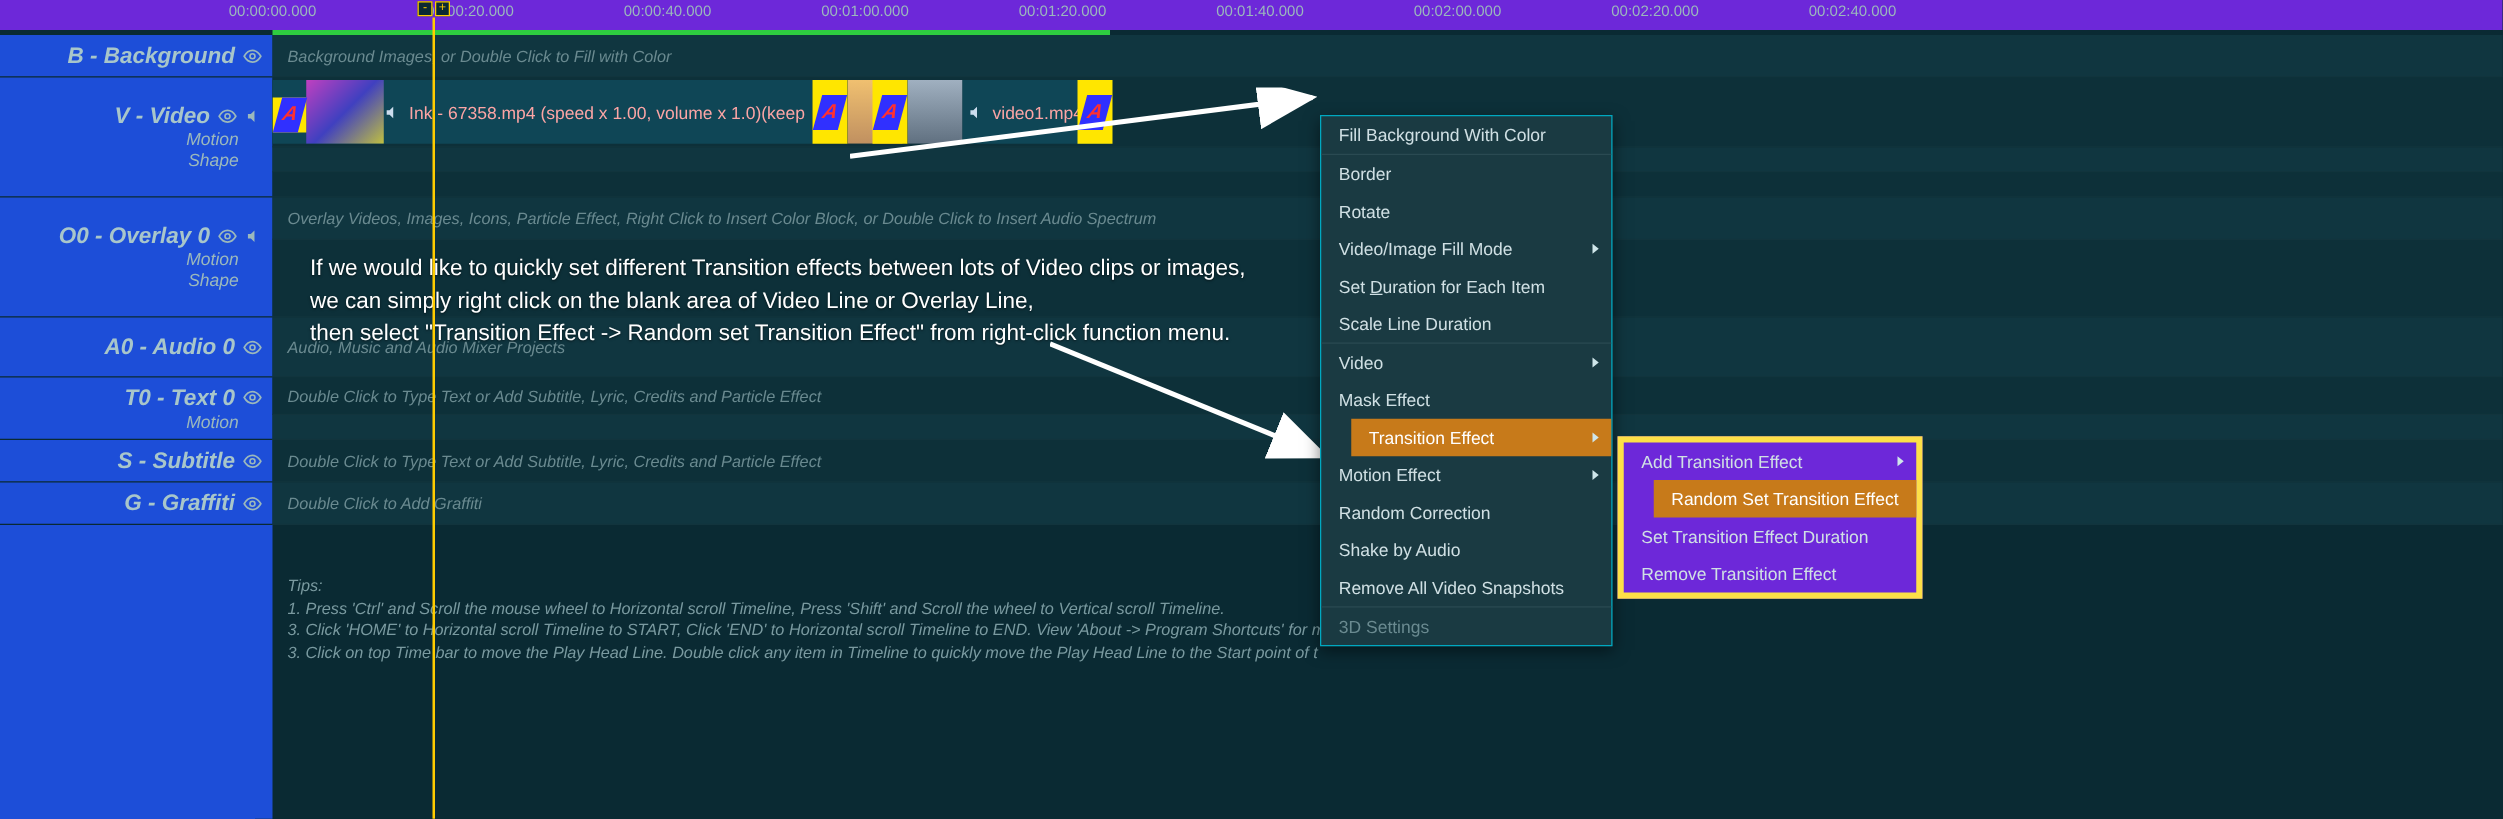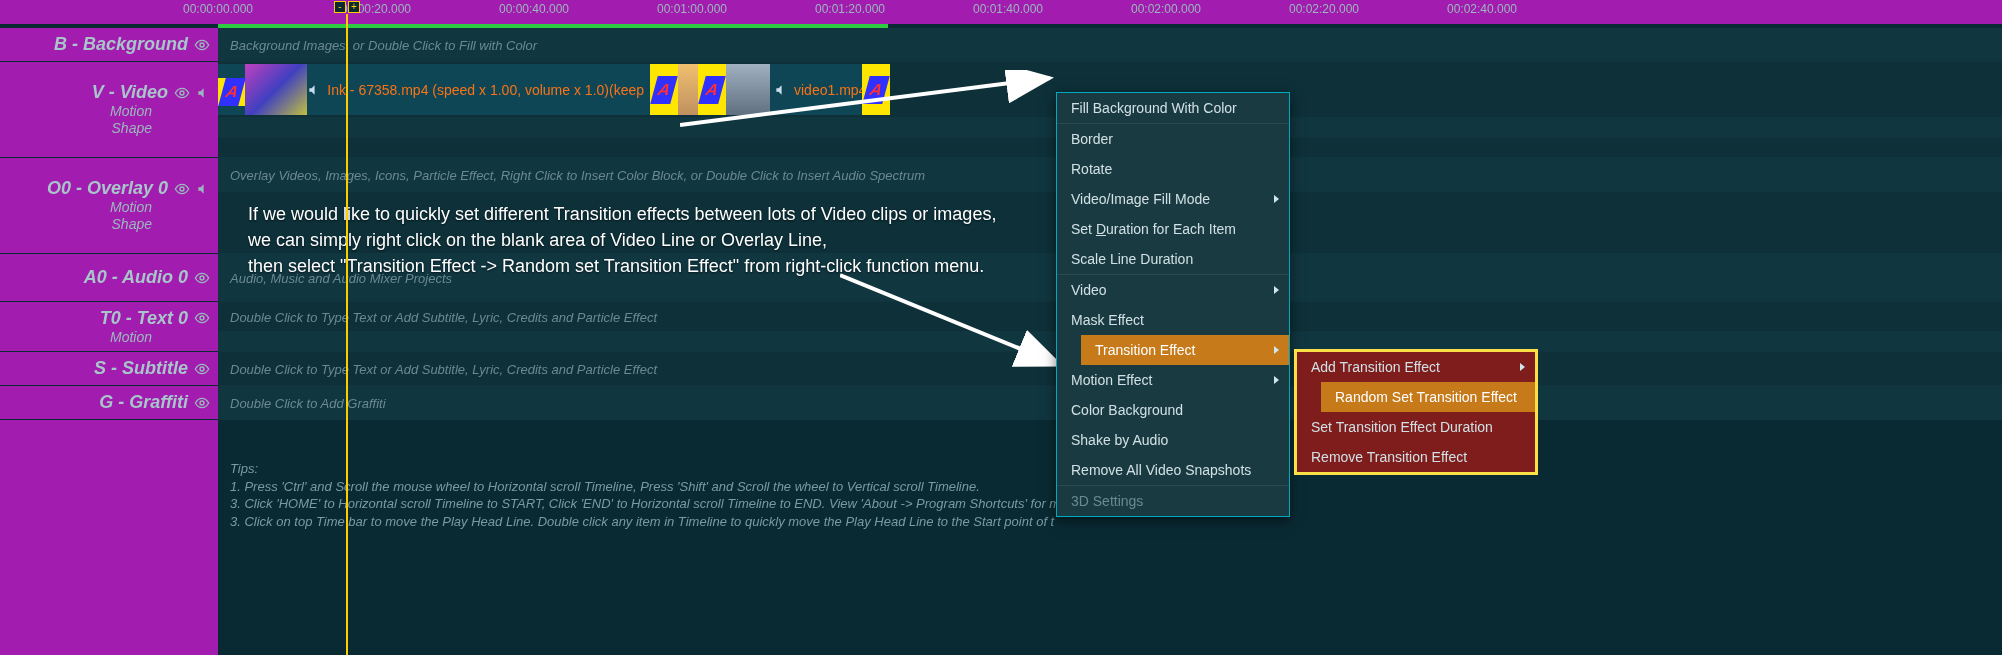--- a/index.html
+++ b/index.html
@@ -10,21 +10,21 @@
     height: 655px;
     overflow: hidden;
     position: relative;
     color: #b8d4d8;
   }
   .ruler {
     position: absolute;
     top: 0; left: 0; right: 0;
     height: 24px;
     display: flex;
-    background: #a21caf;
+    background: #6d28d9;
     text-align: center;
   }
   .ruler-labels {
     position: absolute;
     left: 218px; right: 0; top: 0;
     height: 24px;
   }
   .ruler-label {
     position: absolute;
     top: 2px;
@@ -40,21 +40,21 @@
     height: 4px;
     background: #2ecc40;
   }
 
   .tracks-panel {
     position: absolute;
     top: 28px;
     left: 0;
     width: 218px;
     bottom: 0;
-    background: #a21caf;
+    background: #1d4ed8;
   }
   .track-header {
     position: relative;
     border-bottom: 1px solid #0a2a33;
     padding-left: 8px;
     display: flex;
     flex-direction: column;
     justify-content: center;
   }
   .track-title {
@@ -66,21 +66,21 @@
     align-items: center;
     justify-content: flex-end;
     padding-right: 8px;
     gap: 6px;
   }
   .track-sub {
     font-style: italic;
     color: #9bb8bc;
     font-size: 14px;
     text-align: right;
-    padding-right: 66px;
+    padding-right: 27px;
     line-height: 1.2;
   }
   .eye-icon {
     display: inline-flex;
     width: 16px;
     height: 16px;
     align-items: center;
     justify-content: center;
   }
   .eye-icon svg { width: 16px; height: 16px; }
@@ -127,21 +127,21 @@
   }
   .clip-thumb {
     width: 62px;
     height: 100%;
     background: linear-gradient(135deg, #c040c0, #4040c0, #c0c040);
     flex-shrink: 0;
   }
   .clip-thumb.sky { background: linear-gradient(#f0c070, #c09060); }
   .clip-thumb.sea { background: linear-gradient(#a0b0c0, #607080); }
   .clip-label {
-    color: #f97316;
+    color: #fca5a5;
     font-size: 14px;
     padding: 0 6px;
     white-space: nowrap;
   }
   .trans-marker {
     position: absolute;
     top: 2px;
     bottom: 2px;
     width: 28px;
     background: #ffe600;
@@ -246,22 +246,22 @@
     color: #fff;
     margin-left: 24px;
   }
   .ctx-item.dim {
     color: #6a8a90;
   }
   .underline-key { text-decoration: underline; }
 
   .submenu {
     position: absolute;
-    background: #7f1d1d;
-    border: 3px solid #fde047;
+    background: #6d28d9;
+    border: 5px solid #fde047;
     z-index: 101;
     font-size: 14px;
     color: #d0e0e4;
   }
 
   .arrow {
     position: absolute;
     z-index: 60;
     pointer-events: none;
   }
@@ -499,21 +499,21 @@
   <div class="ctx-item has-sub">Video/Image Fill Mode</div>
   <div class="ctx-item">
     <span>Set </span><span class="underline-key">D</span><span>uration for Each Item</span>
   </div>
   <div class="ctx-item">Scale Line Duration</div>
   <div class="ctx-sep"></div>
   <div class="ctx-item has-sub">Video</div>
   <div class="ctx-item">Mask Effect</div>
   <div class="ctx-item has-sub hl">Transition Effect</div>
   <div class="ctx-item has-sub">Motion Effect</div>
-  <div class="ctx-item">Color Background</div>
+  <div class="ctx-item">Random Correction</div>
   <div class="ctx-item">Shake by Audio</div>
   <div class="ctx-item">Remove All Video Snapshots</div>
   <div class="ctx-sep"></div>
   <div class="ctx-item dim">3D Settings</div>
 </div>
 
 <div class="submenu" style="left:1294px; top:349px; width:244px">
   <div class="ctx-item has-sub">Add Transition Effect</div>
   <div class="ctx-item hl">Random Set Transition Effect</div>
   <div class="ctx-item">Set Transition Effect Duration</div>

